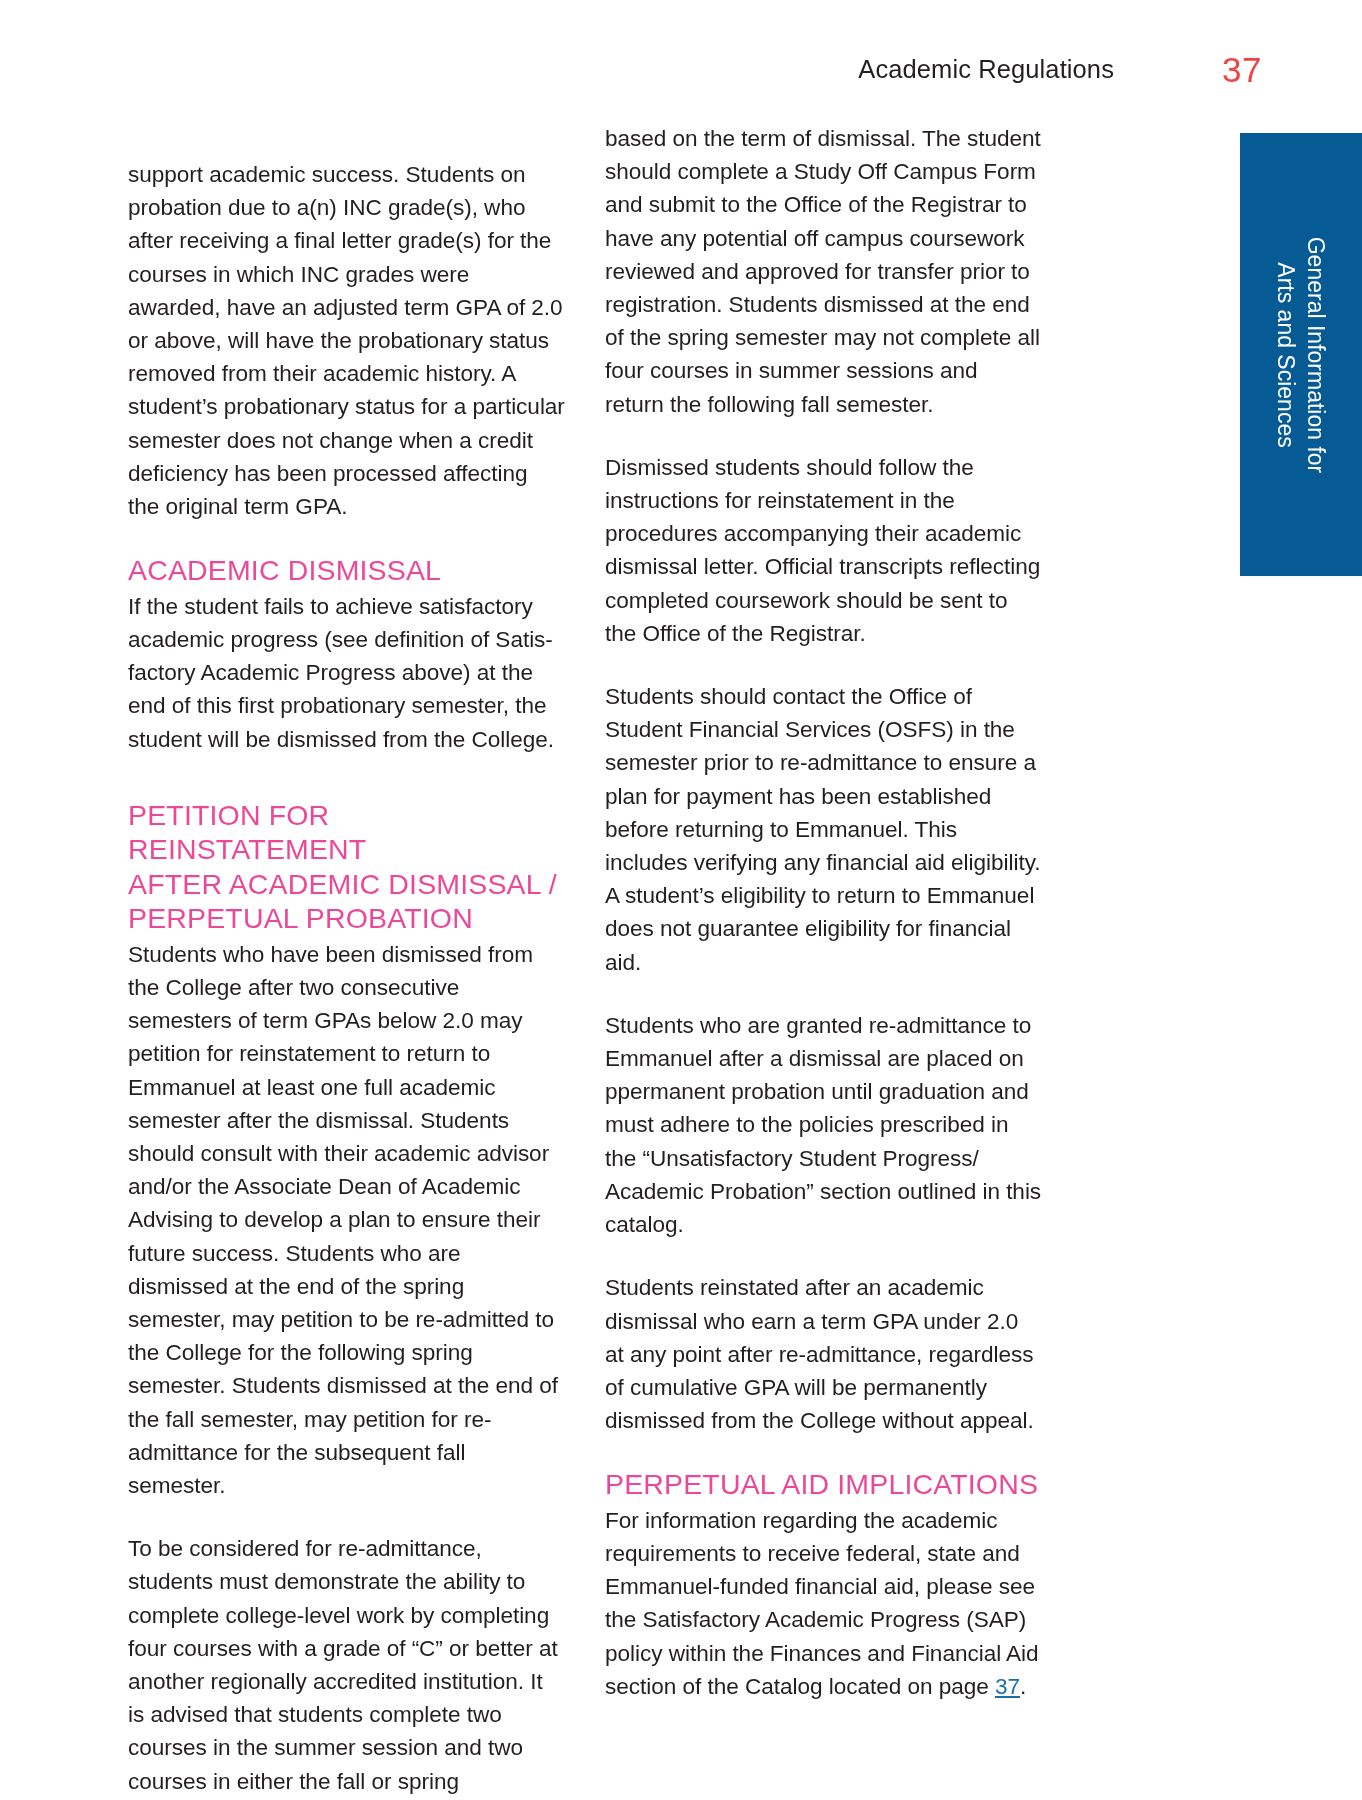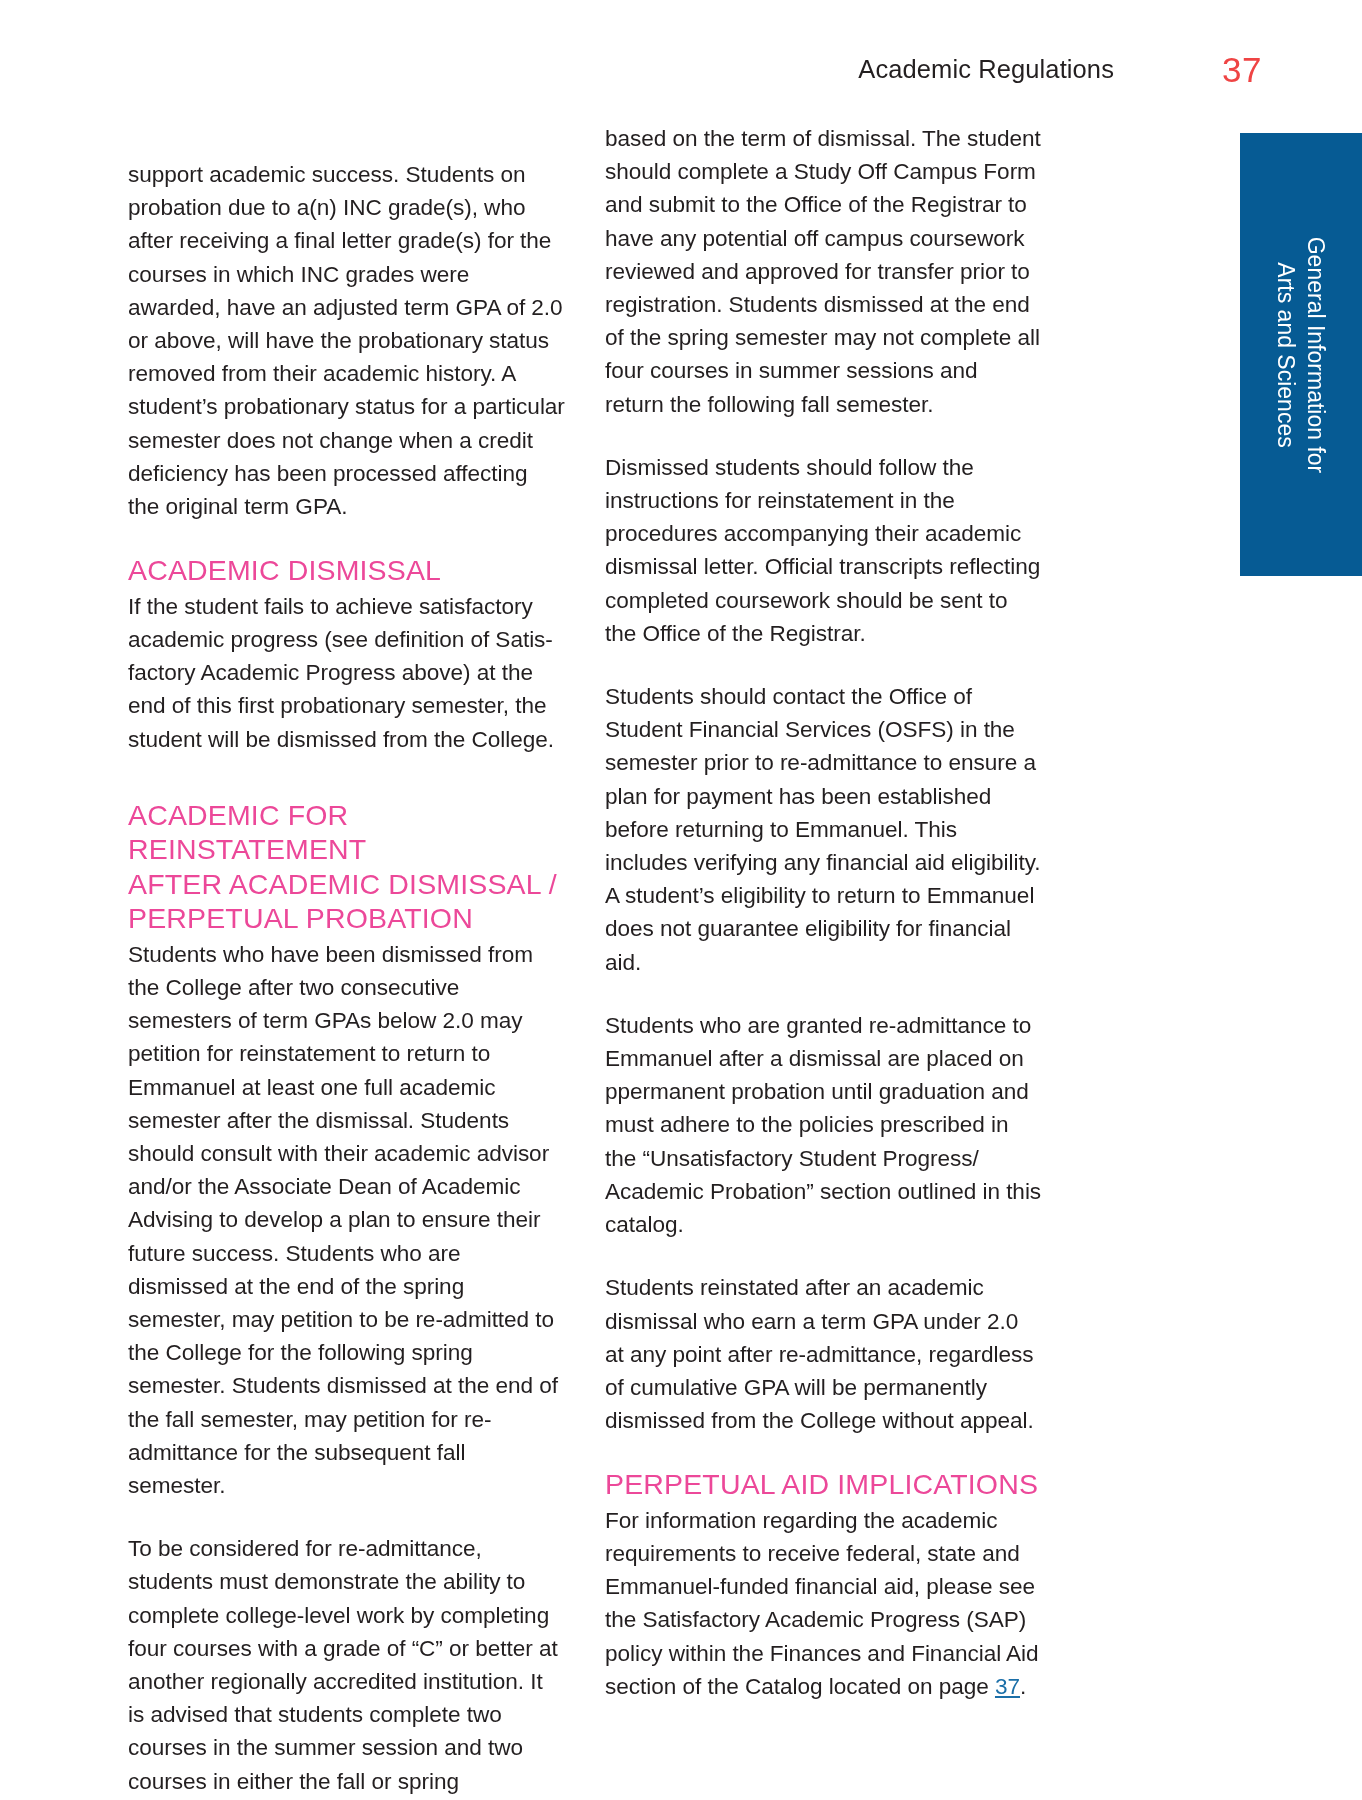--- a/index.html
+++ b/index.html
@@ -133,21 +133,21 @@
     </div>
   </div>
 
   <div class="col col-left">
     <p>support academic success. Students on probation due to a(n) INC grade(s), who after receiving a final letter grade(s) for the courses in which INC grades were awarded, have an adjusted term GPA of 2.0 or above, will have the probationary status removed from their academic history.  A student’s probationary status for a particular semester does not change when a credit deficiency has been processed affecting the original term GPA.</p>
 
     <h2 class="section-head">ACADEMIC DISMISSAL</h2>
     <p>If the student fails to achieve satisfactory academic progress (see definition of Satis-factory Academic Progress above) at the end of this first probationary semester, the student will be dismissed from the College.</p>
 
     <h2 class="section-head gap-before">
-      <span>ACADEMIC FOR REINSTATEMENT</span><br>
+      <span>PETITION FOR REINSTATEMENT</span><br>
       <span>AFTER ACADEMIC DISMISSAL /</span><br>
       <span>PERPETUAL PROBATION</span>
     </h2>
     <p>Students who have been dismissed from the College after two consecutive semesters of term GPAs below 2.0 may petition for reinstatement to return to Emmanuel at least one full academic semester after the dismissal. Students should consult with their academic advisor and/or the Associate Dean of Academic Advising to develop a plan to ensure their future success. Students who are dismissed at the end of the spring semester, may petition to be re-admitted to the College for the following spring semester. Students dismissed at the end of the fall semester, may petition for re-admittance for the subsequent fall semester.</p>
     <p class="tight">To be considered for re-admittance, students must demonstrate the ability to complete college-level work by completing four courses with a grade of “C” or better at another regionally accredited institution. It is advised that students complete two courses in the summer session and two courses in either the fall or spring semesters</p>
   </div>
 
   <div class="col col-right">
     <p>based on the term of dismissal. The student should complete a Study Off Campus Form and submit to the Office of the Registrar to have any potential off campus coursework reviewed and approved for transfer prior to registration. Students dismissed at the end of the spring semester may not complete all four courses in summer sessions and return the following fall semester.</p>
     <p>Dismissed students should follow the instructions for reinstatement in the procedures accompanying their academic dismissal letter. Official transcripts reflecting completed coursework should be sent to the Office of the Registrar.</p>

